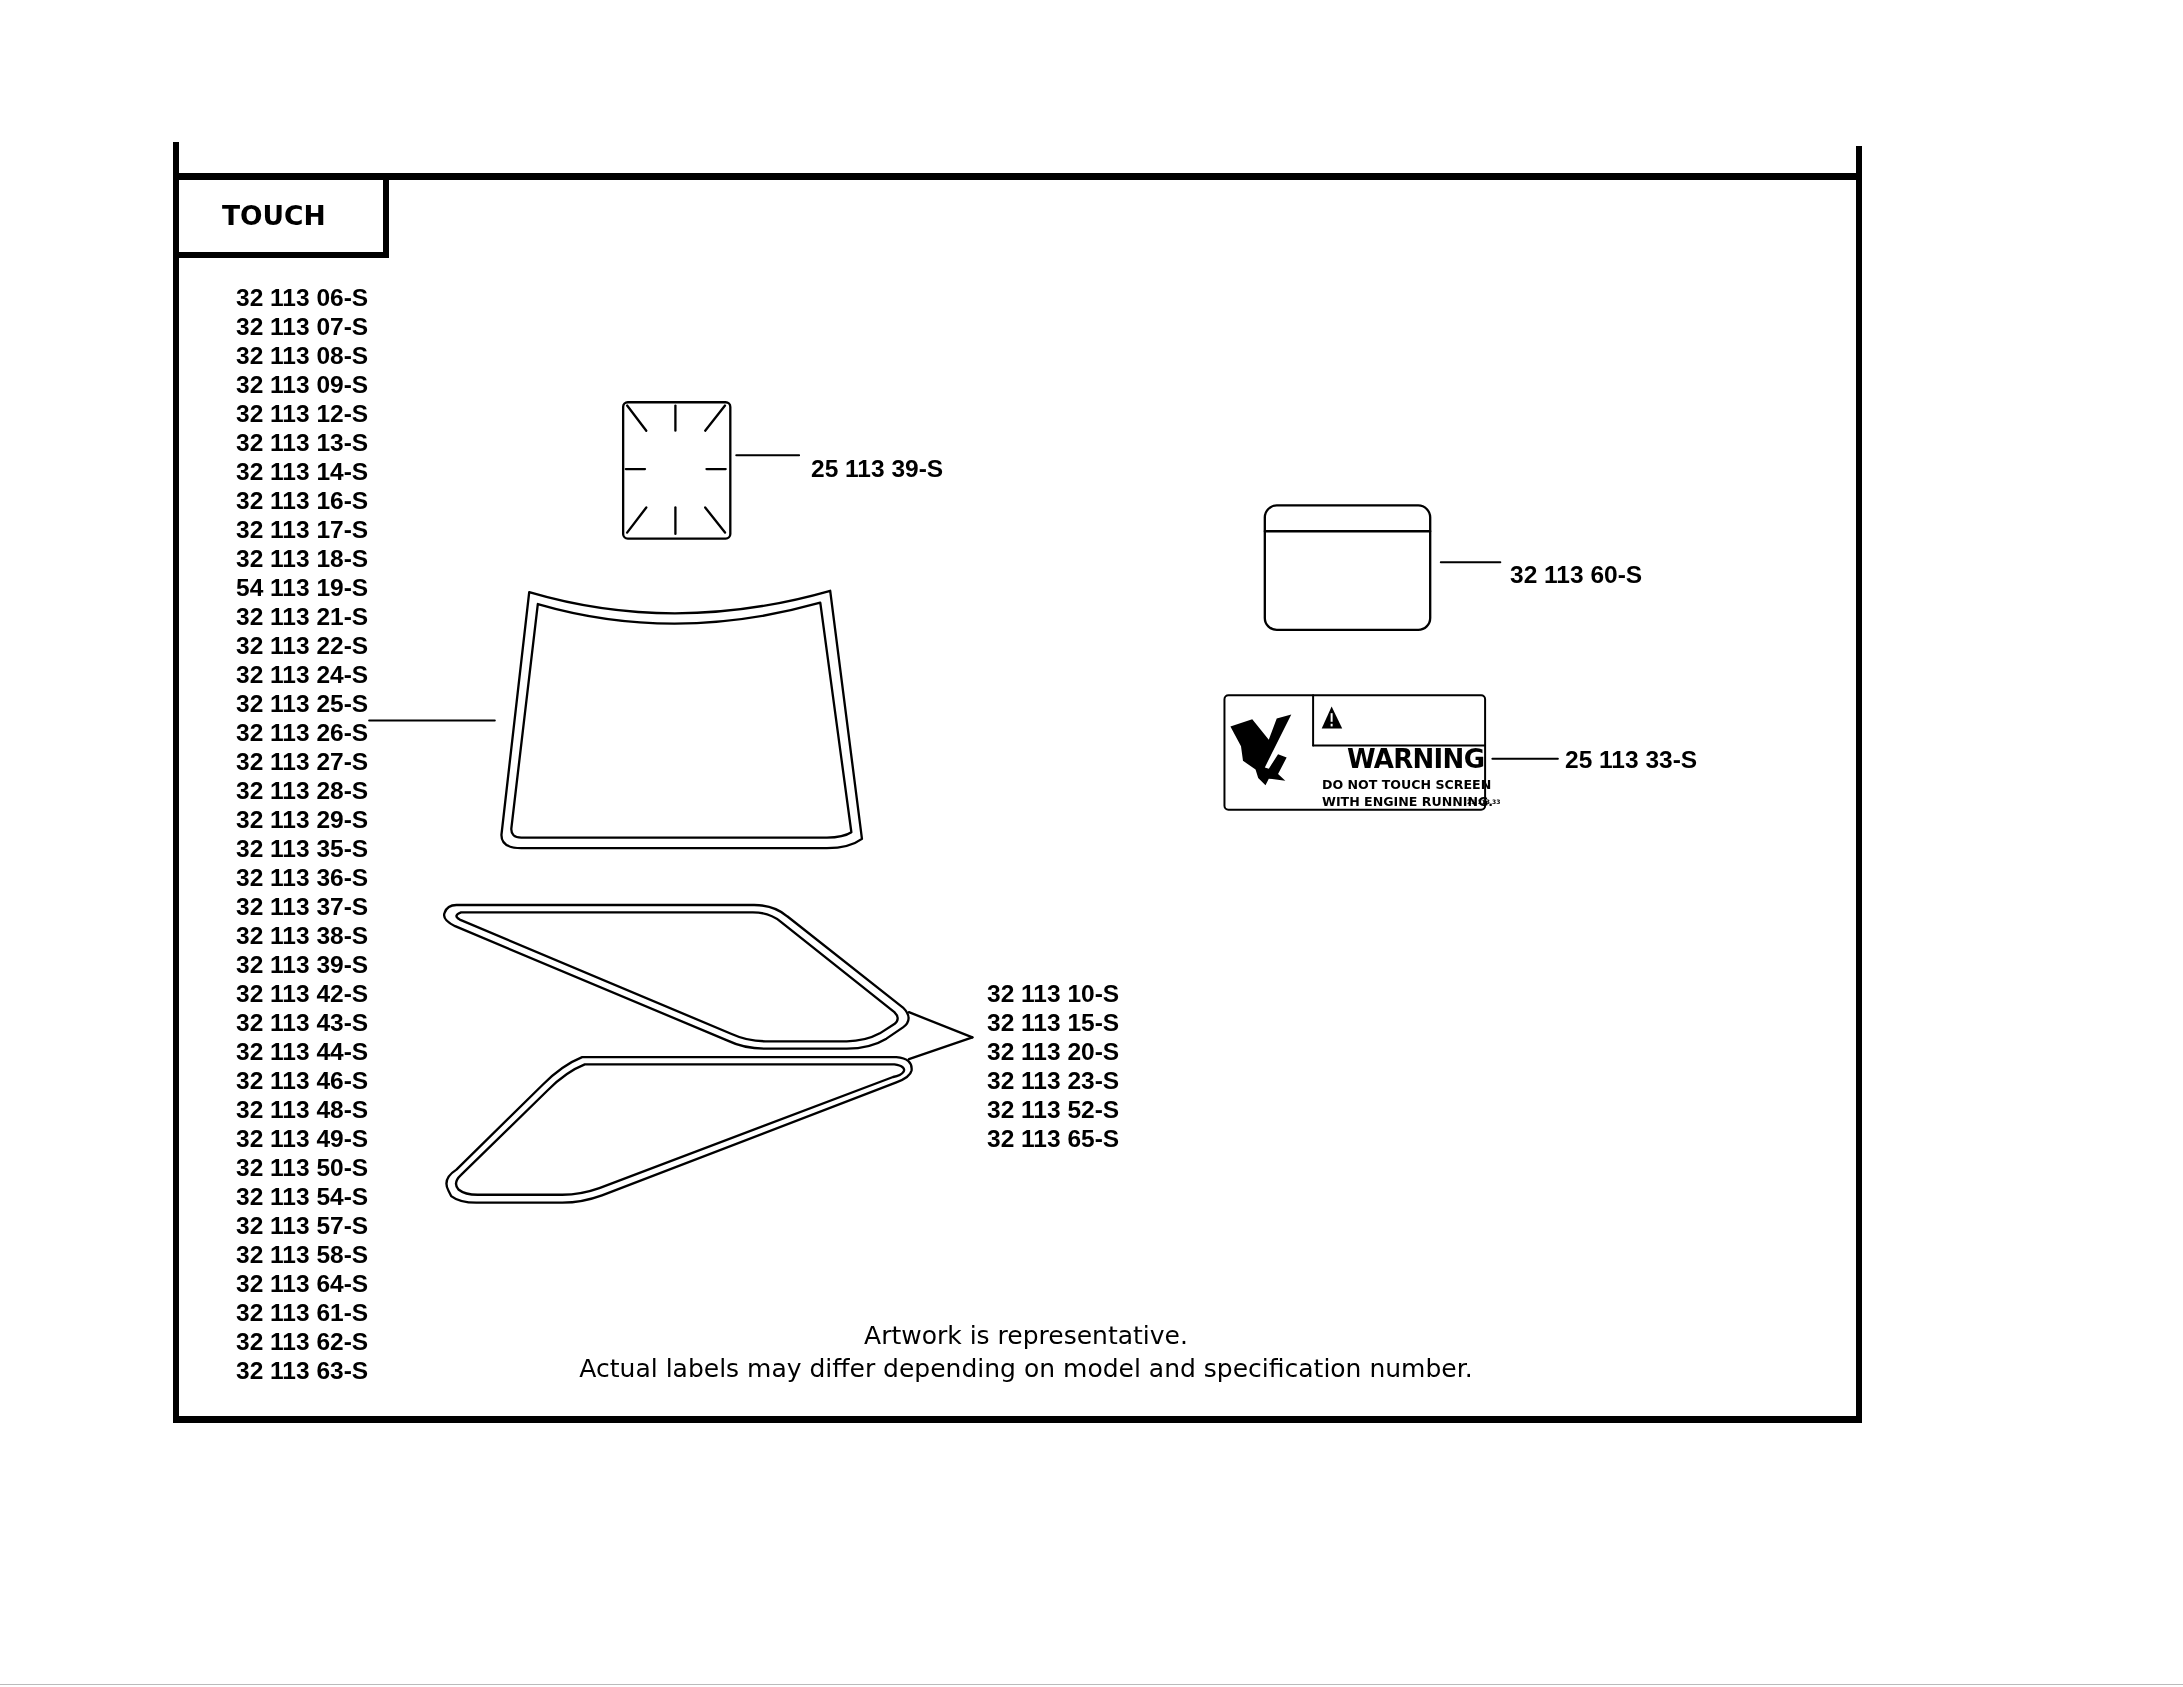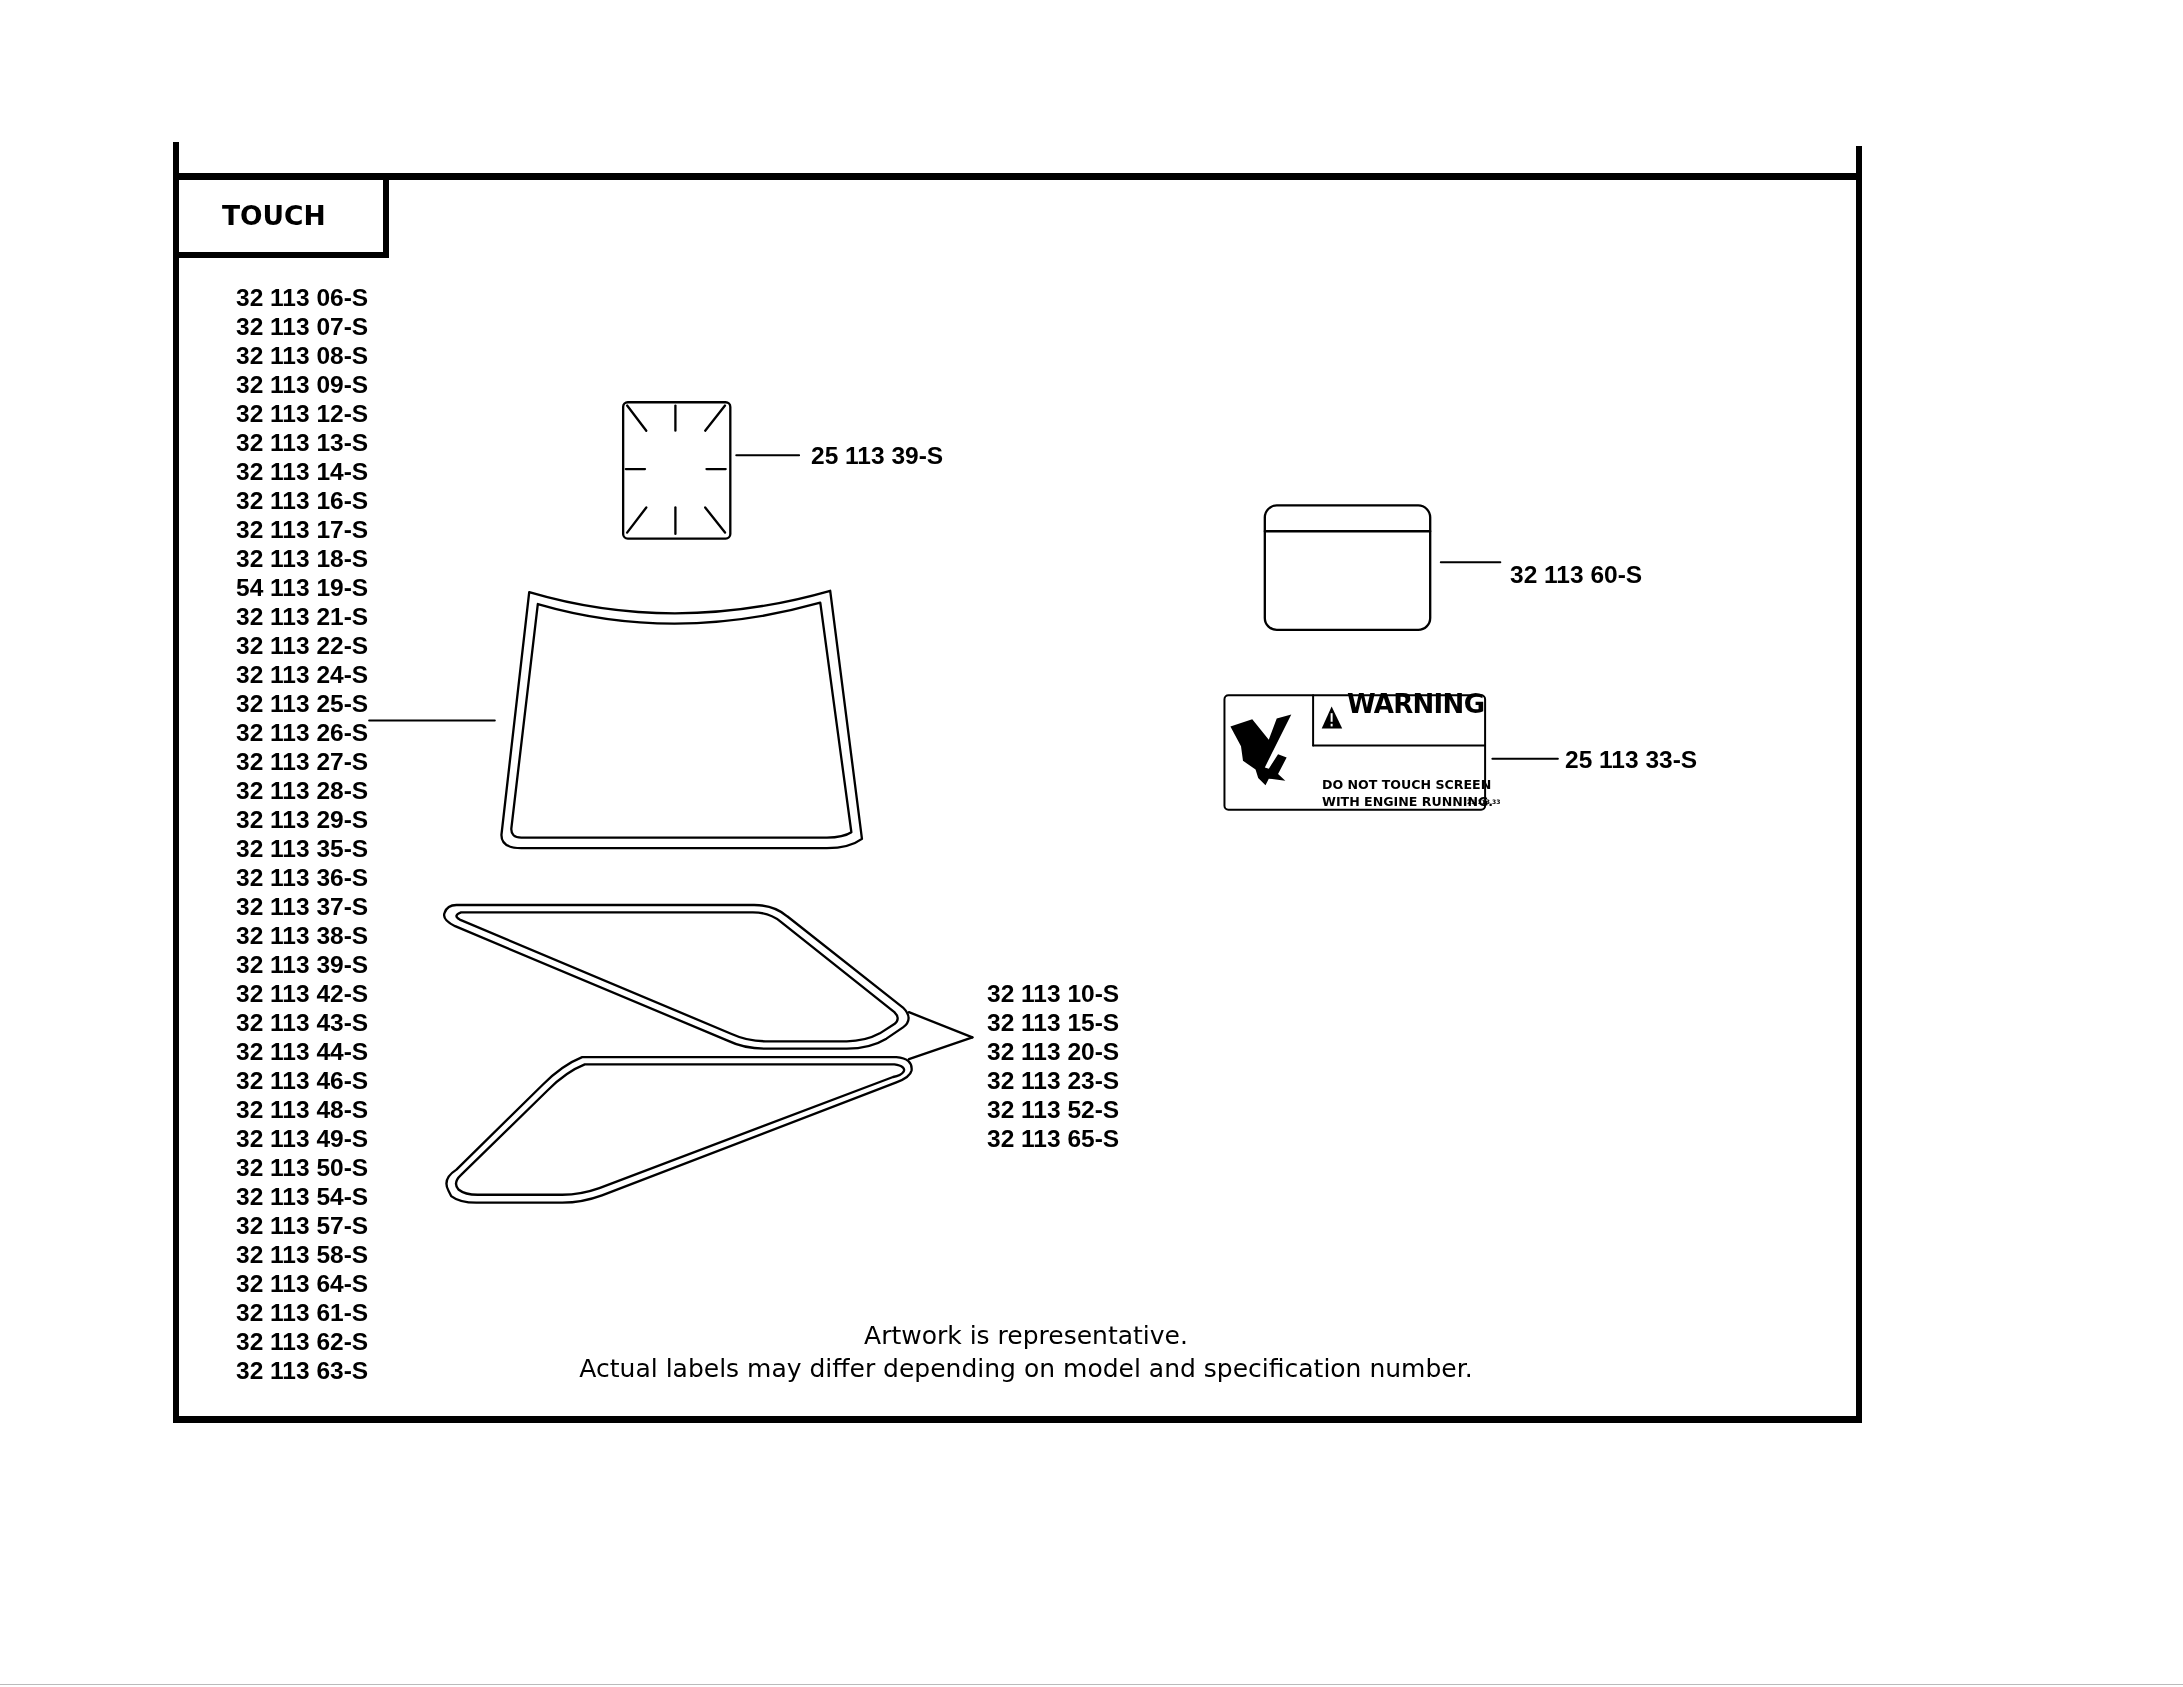--- a/index.html
+++ b/index.html
@@ -10,21 +10,21 @@
     .frame-bottom { position: absolute; left: 173px; top: 1416px; width: 1689px; height: 6.6px; background: #000; }
     .title-box { position: absolute; left: 173px; top: 173px; width: 216px; height: 85px; border-right: 6px solid #000; border-bottom: 6.6px solid #000; box-sizing: border-box; }
     .title-text { position: absolute; left: 222px; top: 200px; font-family: "DejaVu Sans", sans-serif; font-weight: bold; font-size: 26.5px; letter-spacing: 0px; }
     .part-list { position: absolute; left: 236px; top: 283px; margin: 0; padding: 0; list-style: none; }
     .part-list li { font-family: "Liberation Sans", sans-serif; font-weight: bold; font-size: 24.5px; line-height: 29px; height: 29px; white-space: nowrap; }
     .callout { position: absolute; font-family: "Liberation Sans", sans-serif; font-weight: bold; font-size: 24.5px; line-height: 29px; white-space: nowrap; }
     .callout-group { position: absolute; left: 981px; top: 979px; margin: 0; padding: 0; list-style: none; }
     .callout-group li { font-family: "Liberation Sans", sans-serif; font-weight: bold; font-size: 24.5px; line-height: 29px; height: 29px; white-space: nowrap; margin-left: 6px; }
     .footer { position: absolute; left: 576px; width: 900px; text-align: center; font-family: "DejaVu Sans", sans-serif; font-size: 25px; line-height: 33px; }
     .drawing { position: absolute; left: 0; top: 0; width: 2183px; height: 1687px; }
-    .warn-title { position: absolute; left: 1317px; top: 689px; font-family: "DejaVu Sans", sans-serif; font-weight: bold; font-size: 26px; letter-spacing: -0.7px; white-space: nowrap; }
+    .warn-title { position: absolute; left: 1317px; top: 744px; font-family: "DejaVu Sans", sans-serif; font-weight: bold; font-size: 26px; letter-spacing: -0.7px; white-space: nowrap; }
     .warn-body { position: absolute; left: 1322px; top: 760px; font-family: "DejaVu Sans", sans-serif; font-weight: bold; font-size: 12.6px; line-height: 17px; white-space: pre; margin-top: 16px; }
     .warn-code { position: absolute; left: 1467px; top: 798px; font-family: "DejaVu Sans", sans-serif; font-weight: bold; font-size: 6px; }
     .scan-line { position: absolute; left: 0; top: 1684px; width: 2183px; height: 0.7px; background: #bbb; }
   </style>
 </head>
 <body>
 
 <div class="frame-left"></div>
 <div class="frame-right"></div>
 <div class="frame-top"></div>
@@ -131,21 +131,21 @@
     <rect x="2011.5" y="1078" width="3" height="13" fill="#fff"></rect>
     <rect x="2011.5" y="1094" width="3" height="4" fill="#fff"></rect>
   </g>
 </svg>
 
 <div class="warn-title" style="left:1347px;">WARNING</div>
 <div class="warn-body">DO NOT TOUCH SCREEN
 WITH ENGINE RUNNING.</div>
 <div class="warn-code">25 113 33</div>
 
-<div class="callout" style="left:811px; top:441px;">25 113 39-S</div>
+<div class="callout" style="left:811px; top:454px;">25 113 39-S</div>
 <div class="callout" style="left:1510px; top:560px;">32 113 60-S</div>
 <div class="callout" style="left:1565px; top:745px;">25 113 33-S</div>
 
 <ul class="callout-group">
   <li>32 113 10-S</li>
   <li>32 113 15-S</li>
   <li>32 113 20-S</li>
   <li>32 113 23-S</li>
   <li>32 113 52-S</li>
   <li>32 113 65-S</li>

